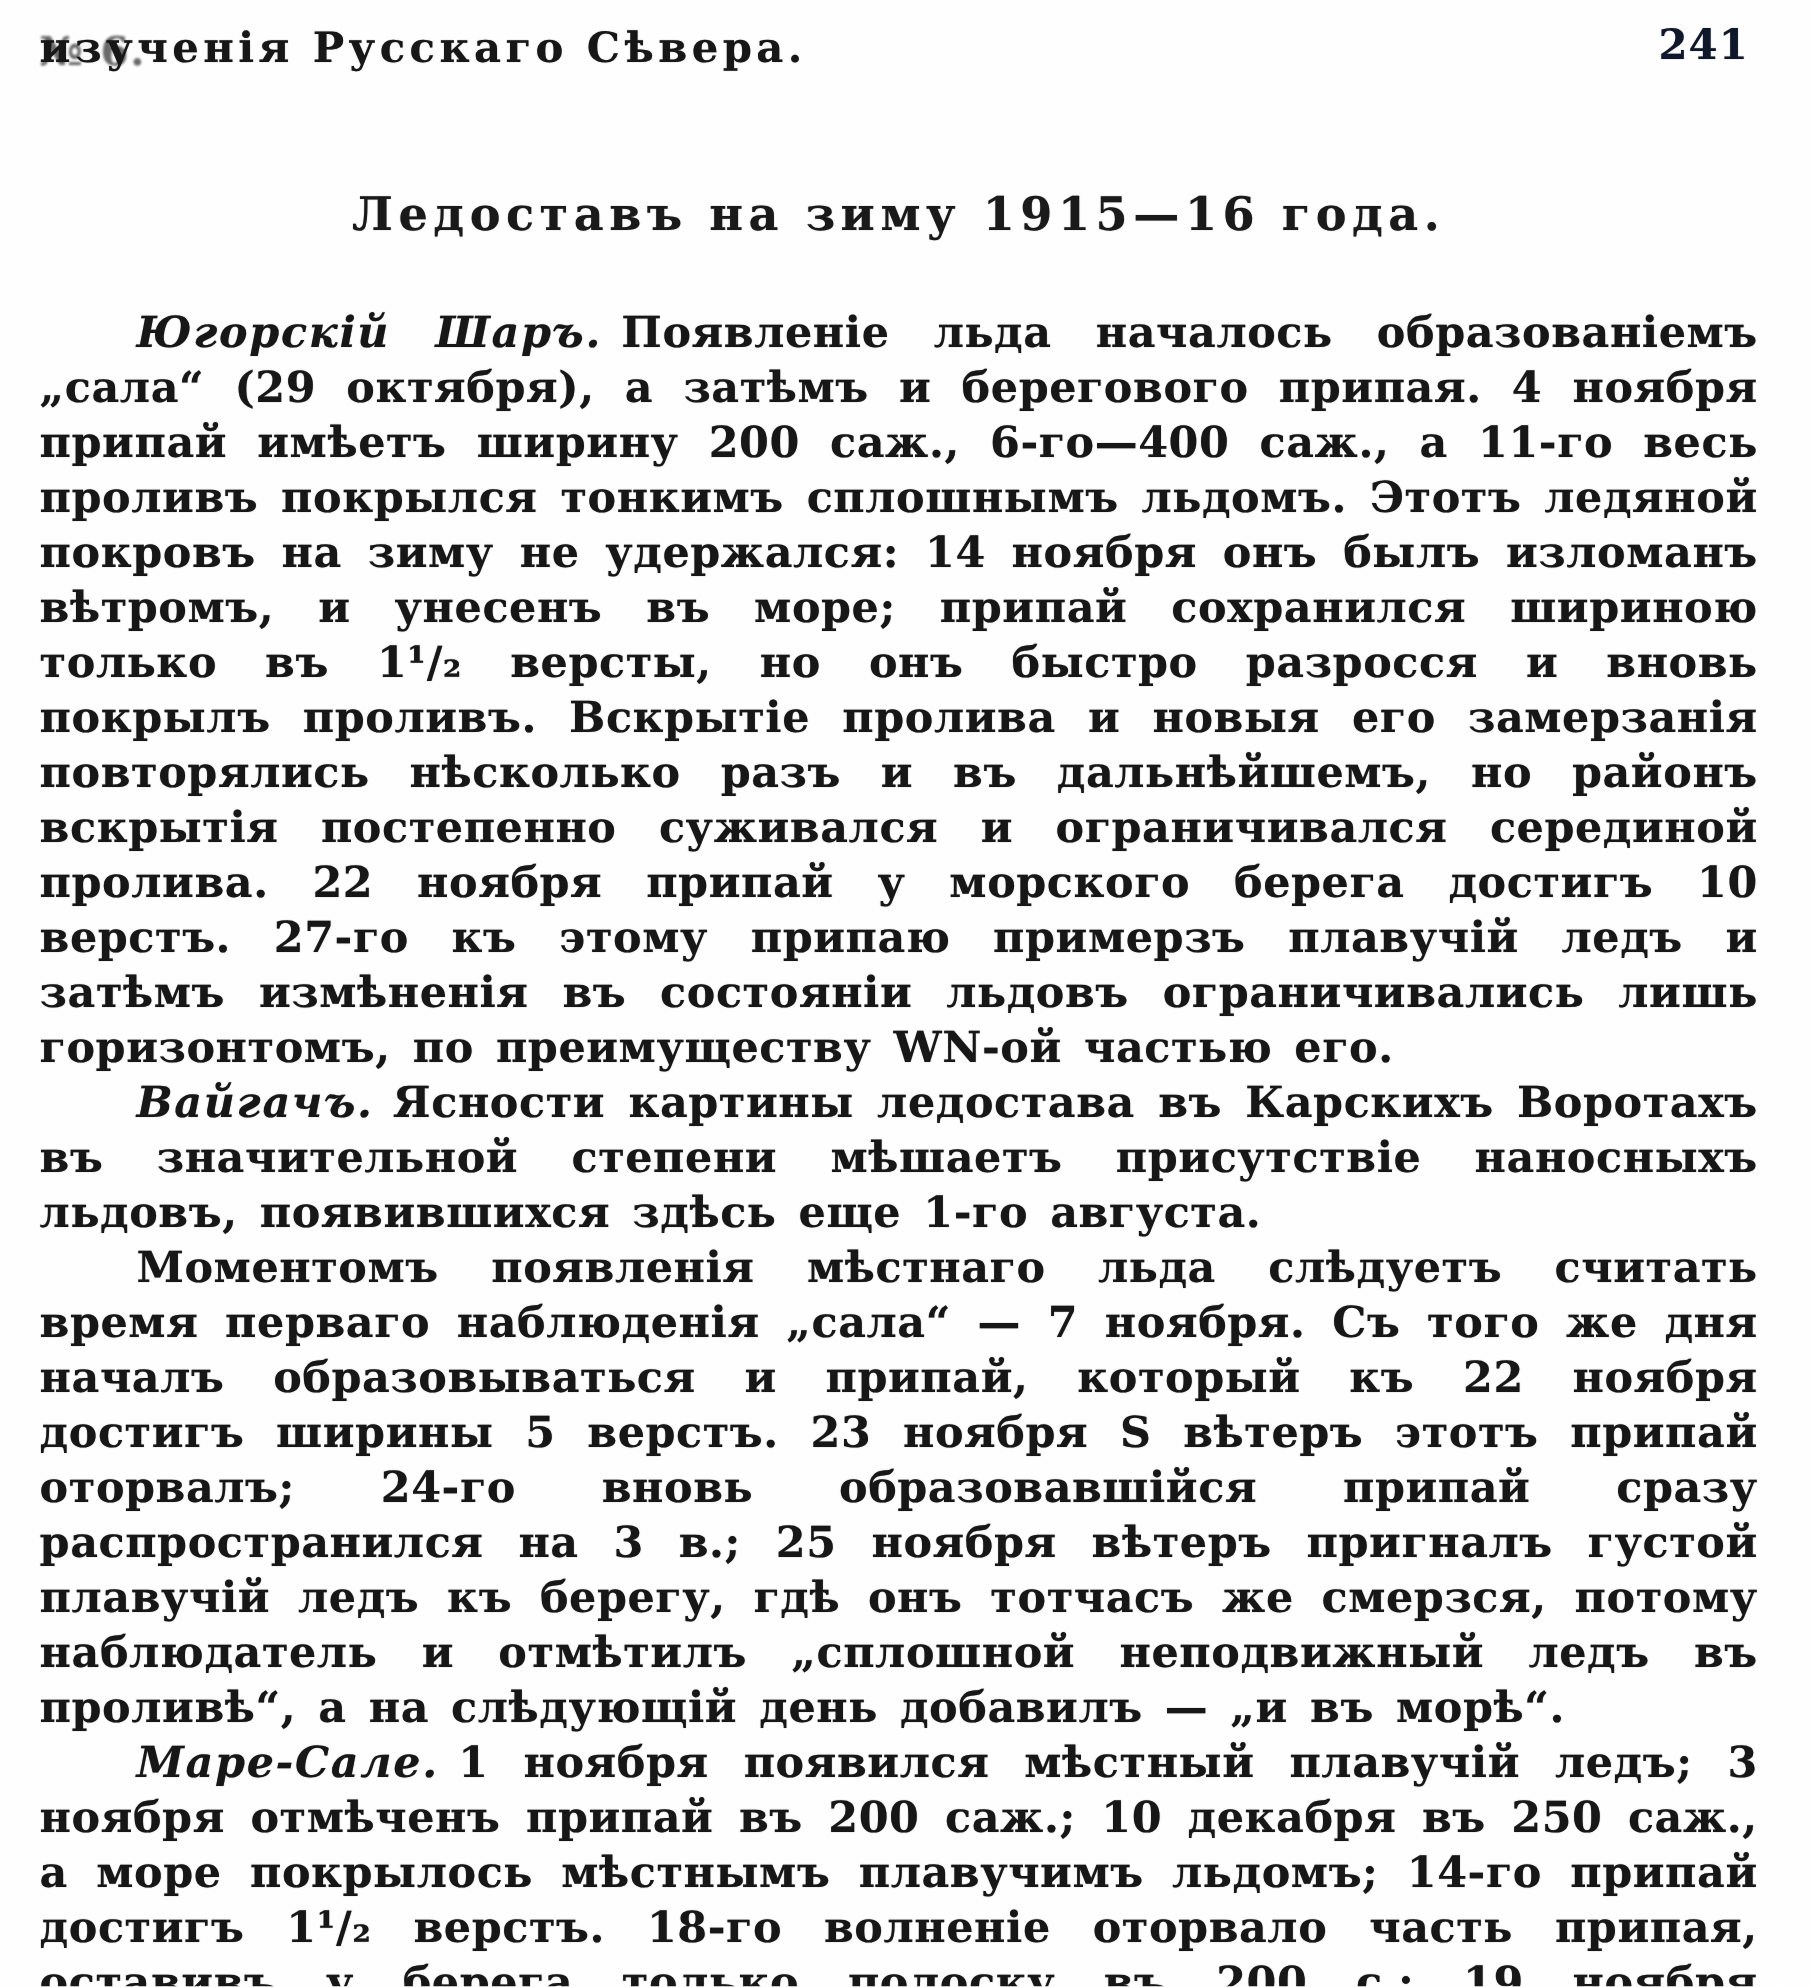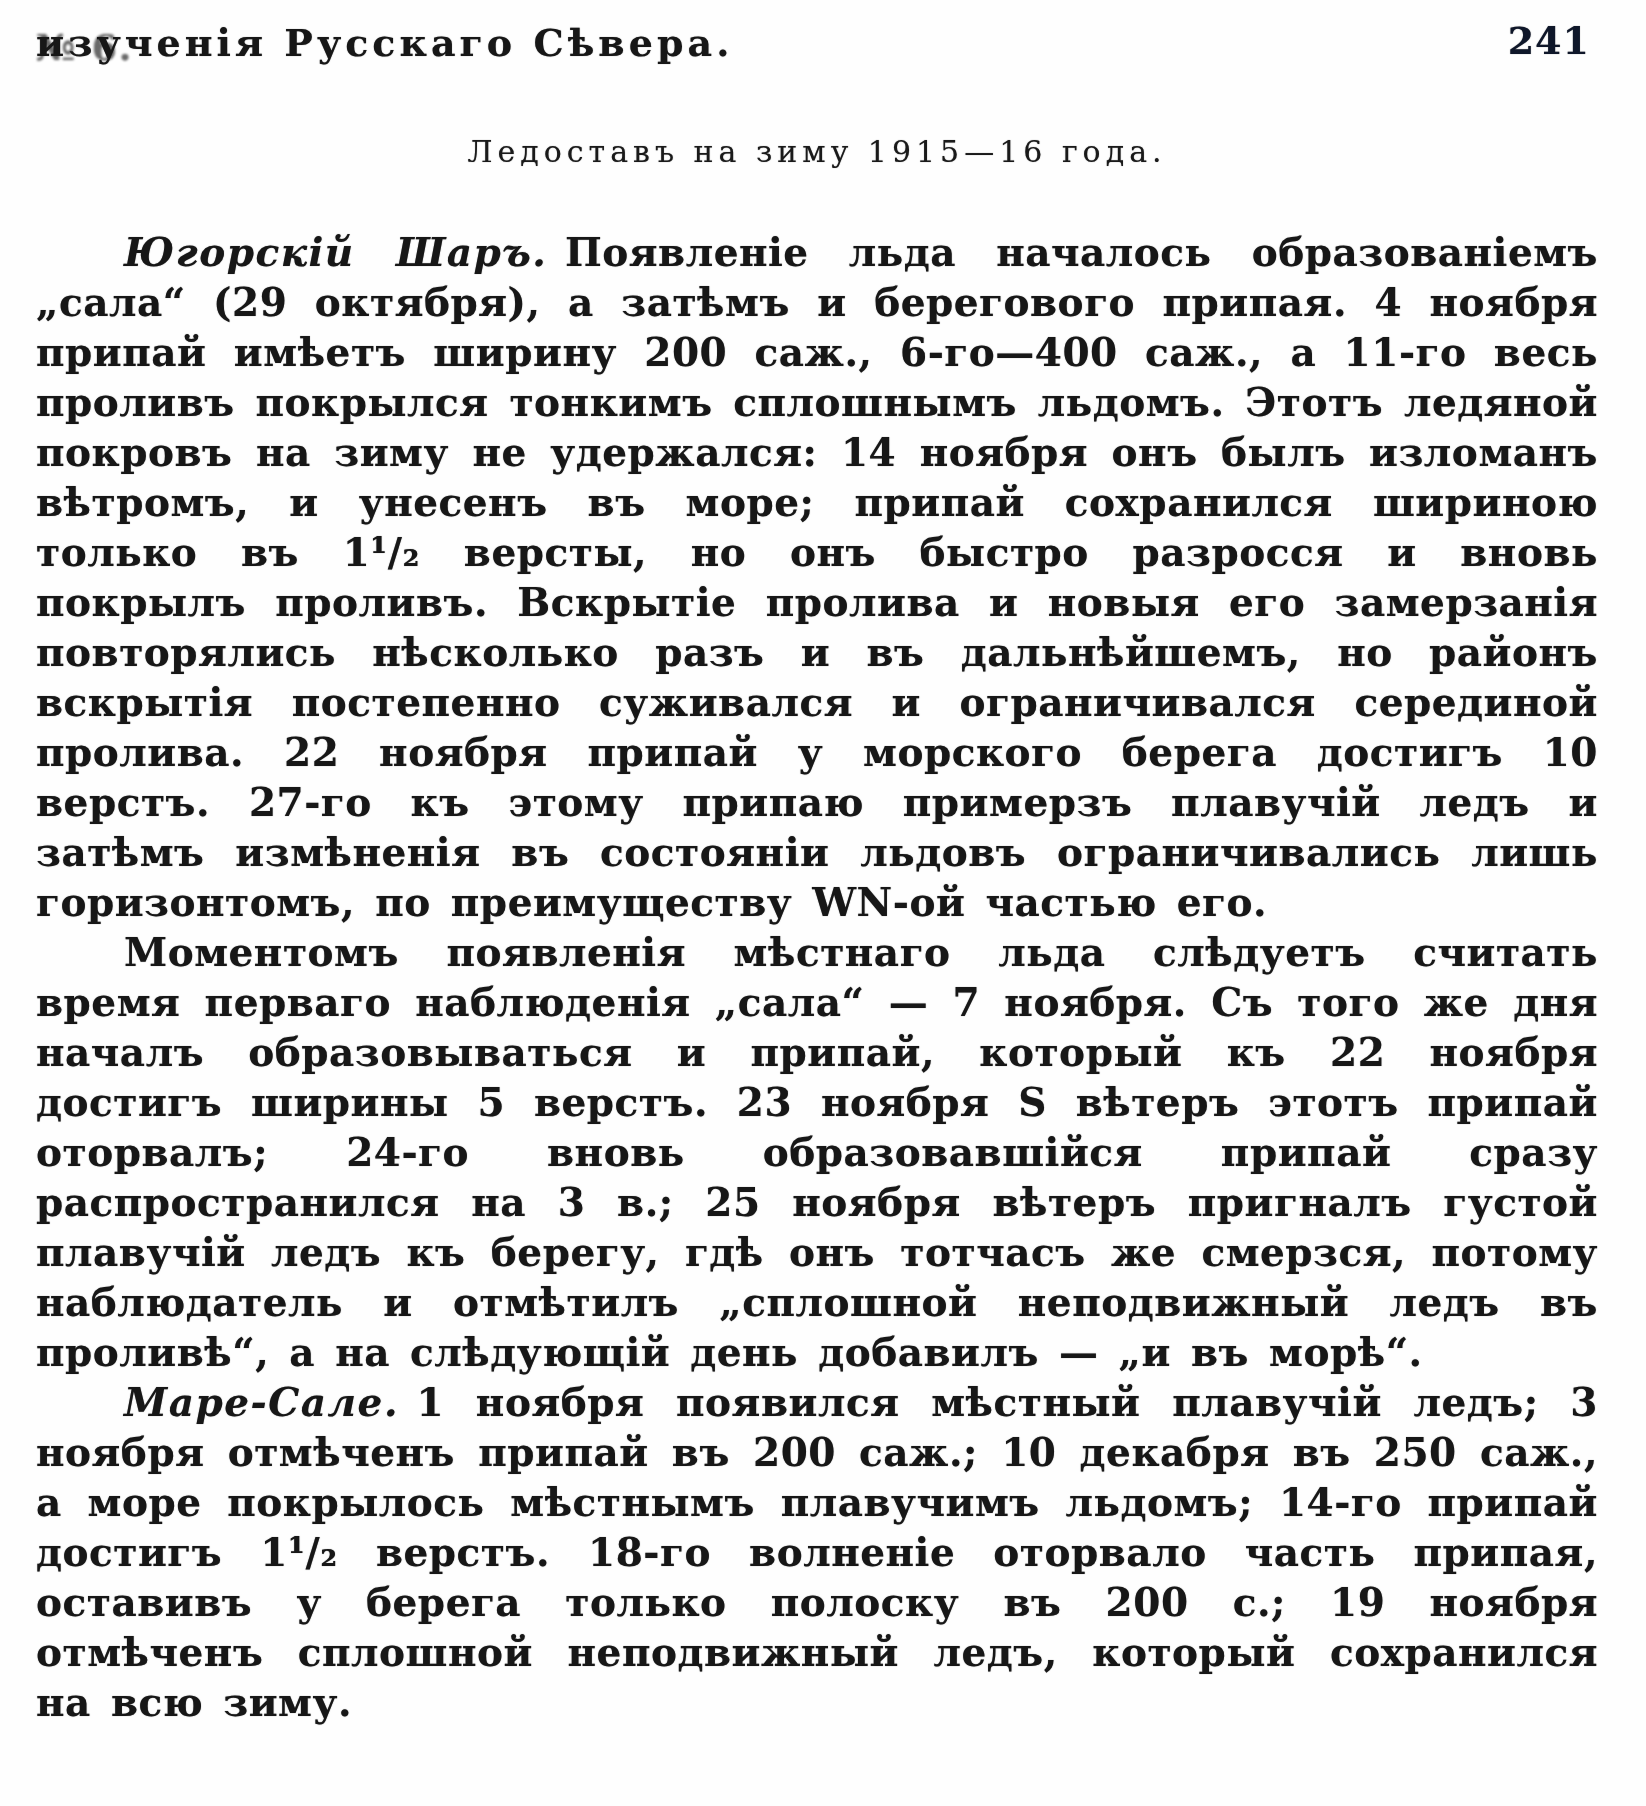--- a/index.html
+++ b/index.html
@@ -50,24 +50,24 @@
   }
   .page-num {
     position: absolute;
     right: 8px;
     top: 0;
     color: #0f172a;
     letter-spacing: 1px;
   }
 
   .article-title {
-    margin: 56px 0 58px 0;
+    margin: 92px 0 58px 0;
     text-align: center;
-    font-size: 30px;
-    font-weight: normal;
+    font-size: 42px;
+    font-weight: bold;
     letter-spacing: 5px;
     color: #1a1a1a;
   }
 
   .article-body {
     font-size: 39px;
     line-height: 50px;
     text-align: justify;
     letter-spacing: 0.5px;
     word-spacing: 6px;
@@ -96,19 +96,20 @@
     <span class="running-title">изученія Русскаго Сѣвера.</span>
     <span class="page-num">241</span>
   </header>
 
   <h1 class="article-title ink">Ледоставъ на зиму 1915—16 года.</h1>
 
   <div class="article-body ink">
 
     <p class="para"><i class="lead">Югорскій Шаръ.</i><span>Появленіе льда началось образованіемъ „сала“ (29 октября), а затѣмъ и берегового припая. 4 ноября припай имѣетъ ширину 200 саж., 6-го—400 саж., а 11-го весь проливъ покрылся тонкимъ сплошнымъ льдомъ. Этотъ ледяной покровъ на зиму не удержался: 14 ноября онъ былъ изломанъ вѣтромъ, и унесенъ въ море; припай сохранился шириною только въ 1¹/₂ версты, но онъ быстро разросся и вновь покрылъ проливъ. Вскрытіе пролива и новыя его замерзанія повторялись нѣсколько разъ и въ дальнѣйшемъ, но районъ вскрытія постепенно суживался и ограничивался серединой пролива. 22 ноября припай у морского берега достигъ 10 верстъ. 27-го къ этому припаю примерзъ плавучій ледъ и затѣмъ измѣненія въ состояніи льдовъ ограничивались лишь горизонтомъ, по преимуществу WN-ой частью его.</span></p>
 
+    <p class="para"><i class="lead">Вайгачъ.</i><span>Ясности картины ледостава въ Карскихъ Воротахъ въ значительной степени мѣшаетъ присутствіе наносныхъ льдовъ, появившихся здѣсь еще 1-го августа.</span></p>
 
     <p class="para"><i class="lead"></i><span>Моментомъ появленія мѣстнаго льда слѣдуетъ считать время перваго наблюденія „сала“ — 7 ноября. Съ того же дня началъ образовываться и припай, который къ 22 ноября достигъ ширины 5 верстъ. 23 ноября S вѣтеръ этотъ припай оторвалъ; 24-го вновь образовавшійся припай сразу распространился на 3 в.; 25 ноября вѣтеръ пригналъ густой плавучій ледъ къ берегу, гдѣ онъ тотчасъ же смерзся, потому наблюдатель и отмѣтилъ „сплошной неподвижный ледъ въ проливѣ“, а на слѣдующій день добавилъ — „и въ морѣ“.</span></p>
 
     <p class="para"><i class="lead">Маре-Сале.</i><span>1 ноября появился мѣстный плавучій ледъ; 3 ноября отмѣченъ припай въ 200 саж.; 10 декабря въ 250 саж., а море покрылось мѣстнымъ плавучимъ льдомъ; 14-го припай достигъ 1¹/₂ верстъ. 18-го волненіе оторвало часть припая, оставивъ у берега только полоску въ 200 с.; 19 ноября отмѣченъ сплошной неподвижный ледъ, который сохранился на всю зиму.</span></p>
 
   </div>
 </div>
 
 </body></html>

